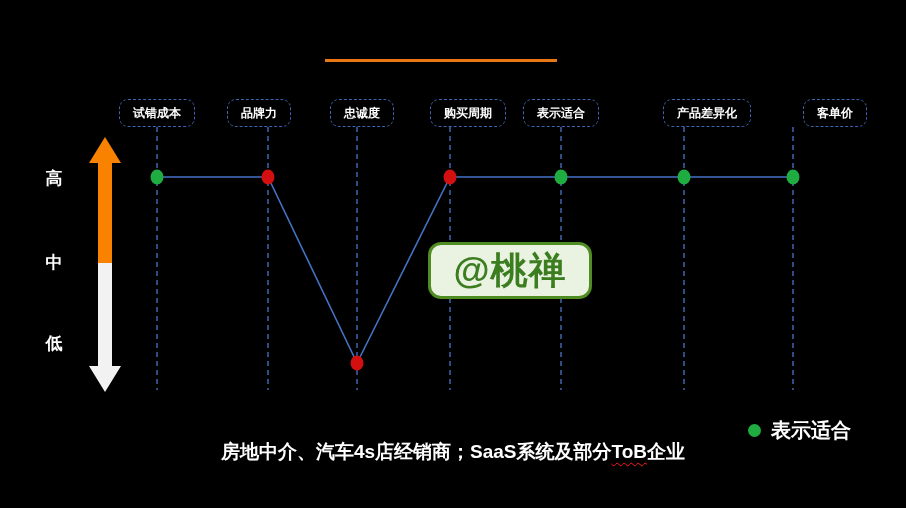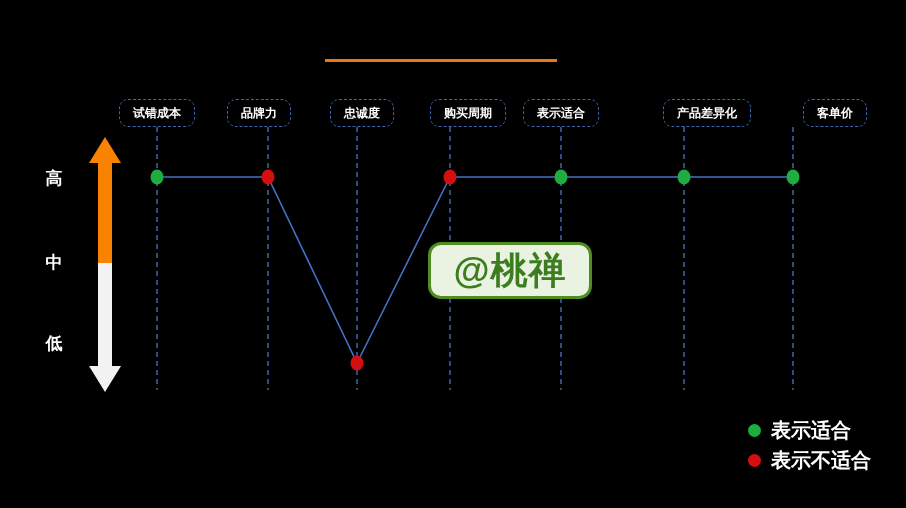--- a/index.html
+++ b/index.html
@@ -99,25 +99,22 @@
       <ellipse cx="450" cy="177" rx="6.5" ry="7.5" fill="#D30F0F"></ellipse>
       <ellipse cx="561" cy="177" rx="6.5" ry="7.5" fill="#1FAD41"></ellipse>
       <ellipse cx="684" cy="177" rx="6.5" ry="7.5" fill="#1FAD41"></ellipse>
       <ellipse cx="793" cy="177" rx="6.5" ry="7.5" fill="#1FAD41"></ellipse>
     </svg>
 
   <div class="watermark">
     <span>@桃禅</span>
   </div>
 
+  <div class="footnote"><span>房地中介、汽车4s店经销商；SaaS系统及部分</span><span class="wavy">ToB</span><span>企业</span></div>
 
   <div class="legend" id="legend">
       <div class="legend-item">
         <span class="legend-dot" style="background: rgb(31, 173, 65);"></span>
         <span class="legend-label">表示适合</span>
       </div>
-      <div class="legend-item">
-        <span class="legend-dot" style="background: rgb(211, 15, 15);"></span>
-        <span class="legend-label">表示不适合</span>
-      </div>
     </div>
 
 </div>
 
 </body></html>

